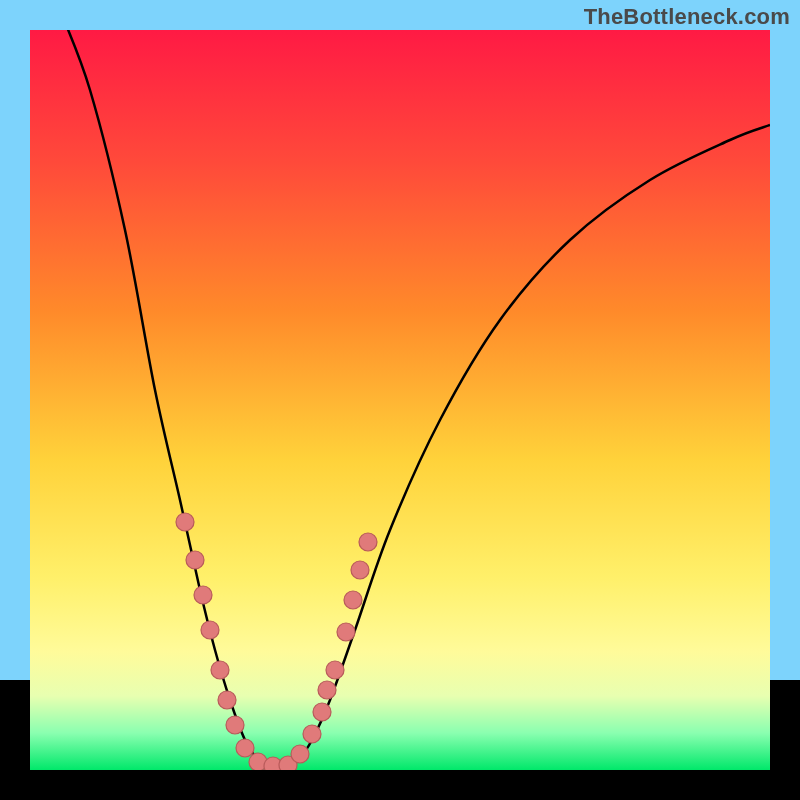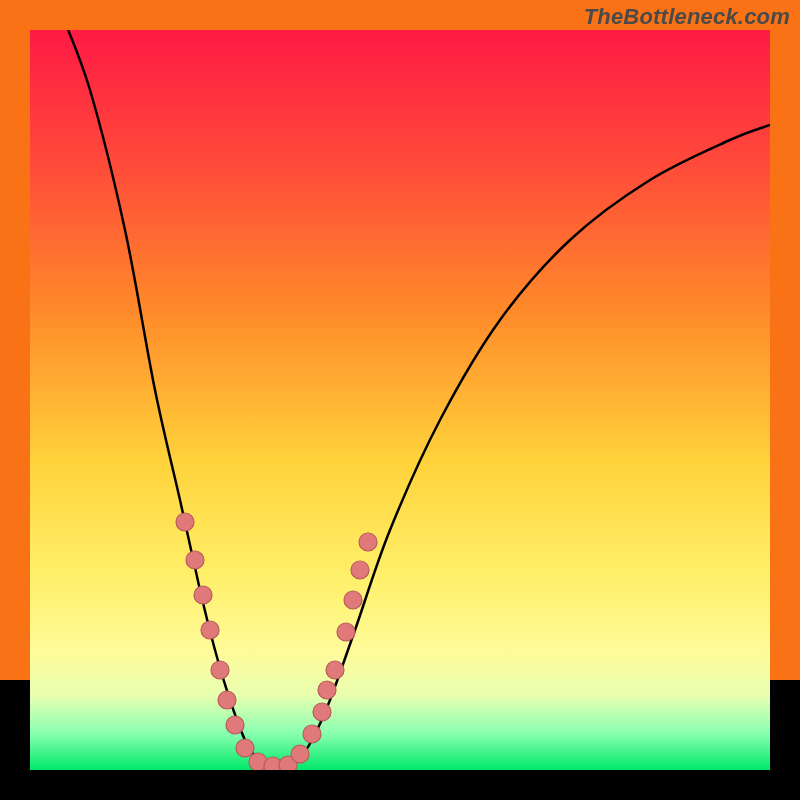--- a/index.html
+++ b/index.html
@@ -1,22 +1,21 @@
 <!DOCTYPE html>
 <html><head>
 <meta charset="utf-8">
 <style>
   * { margin: 0; padding: 0; box-sizing: border-box; }
   html, body { width: 800px; height: 800px; overflow: hidden; background: #000; }
   .stage {
     position: relative;
     width: 800px;
     height: 680px;
-    background: #f97316;
-    font-style: italic;
+    background: #7dd3fc;
   }
   .plot {
     position: absolute;
     left: 30px;
     top: 30px;
     width: 740px;
     height: 740px;
     background: linear-gradient(to bottom,
       #ff1a44 0%,
       #ff4a3a 18%,

